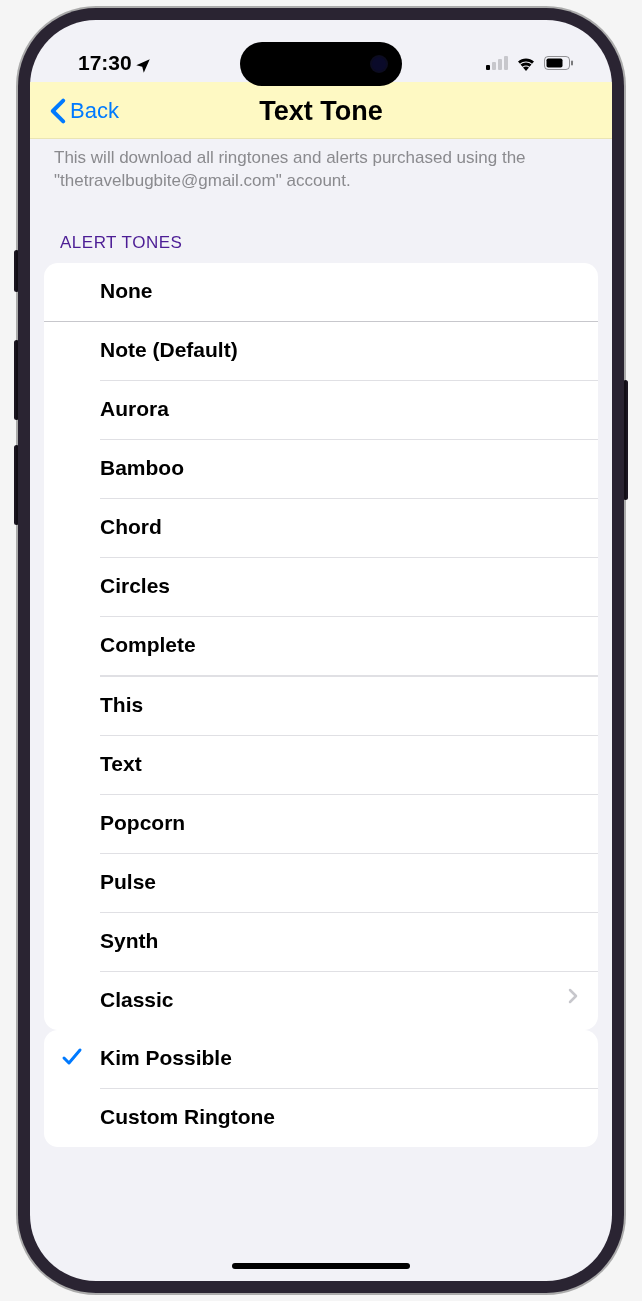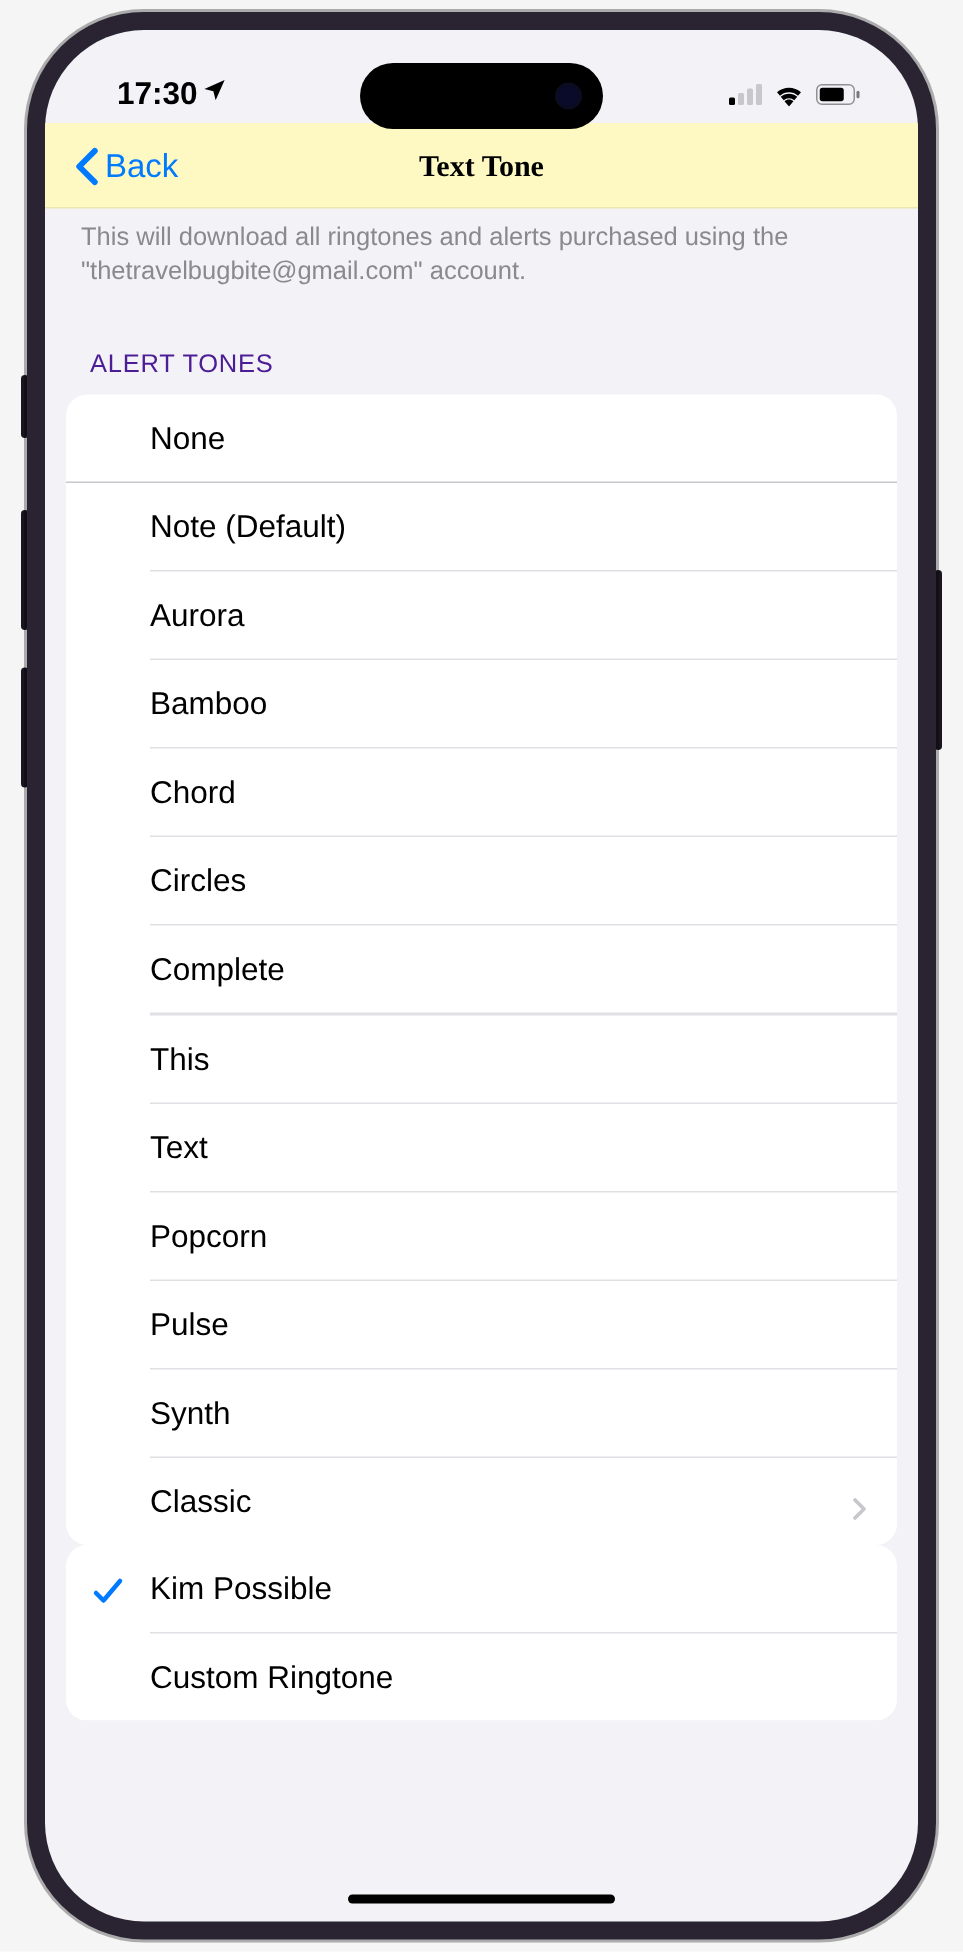--- a/index.html
+++ b/index.html
@@ -70,21 +70,21 @@
     
     .status-bar {
       display: flex;
       justify-content: space-between;
       align-items: center;
       padding: 24px 38px 0 48px;
       height: 62px;
     }
     .status-left {
       display: flex;
-      align-items: flex-start;
+      align-items: flex-end;
       gap: 2px;
       font-size: 21px;
       font-weight: 600;
       color: #000;
     }
     .location-icon {
       width: 18px;
       height: 18px;
     }
     .status-right {
@@ -130,24 +130,23 @@
       cursor: pointer;
     }
     .back-chevron {
       width: 16px;
       height: 26px;
     }
     .nav-title {
       position: absolute;
       left: 50%;
       transform: translateX(-50%);
-      font-size: 20px;
+      font-size: 27px;
       font-weight: 600;
       color: #000;
-      font-family: Liberation Serif, serif;
     }
     
     .content {
       overflow-y: auto;
     }
     .description {
       padding: 8px 24px 0;
       font-size: 17px;
       color: #8a8a8e;
       line-height: 1.35;
@@ -161,24 +160,25 @@
     }
     
     .list-group {
       background: #fff;
       border-radius: 14px;
       margin: 0 14px;
       overflow: hidden;
     }
     .list-item {
       display: flex;
-      align-items: flex-end;
+      align-items: flex-start;
       padding: 16px 20px 16px 0;
       cursor: pointer;
       min-height: 58px;
+      font-weight: bold;
     }
     .list-item-check {
       width: 56px;
       display: flex;
       justify-content: center;
       align-items: center;
     }
     .check-icon {
       width: 22px;
       height: 22px;

